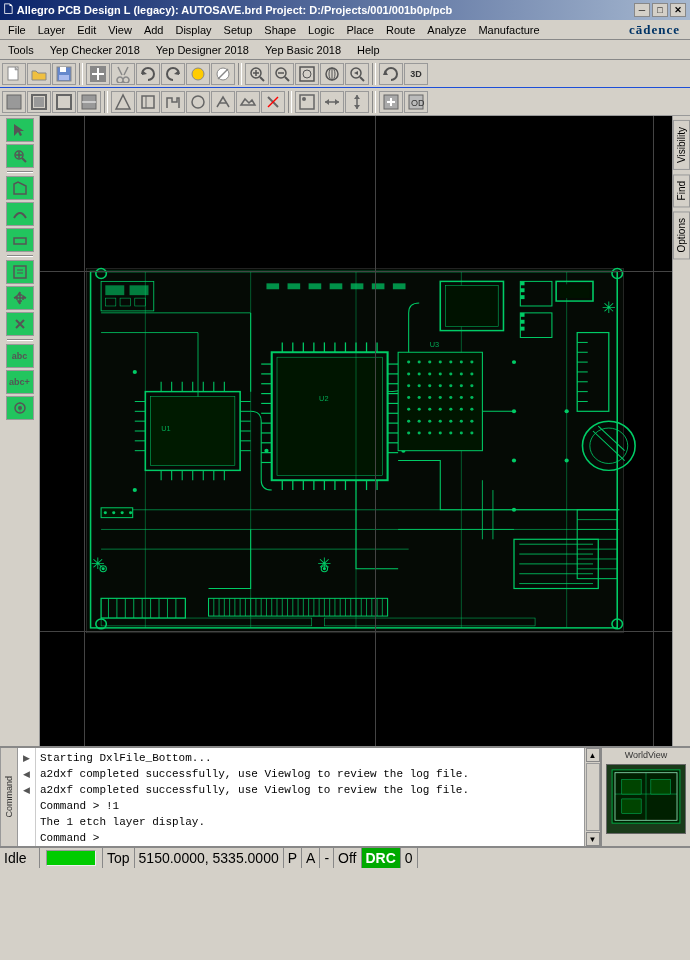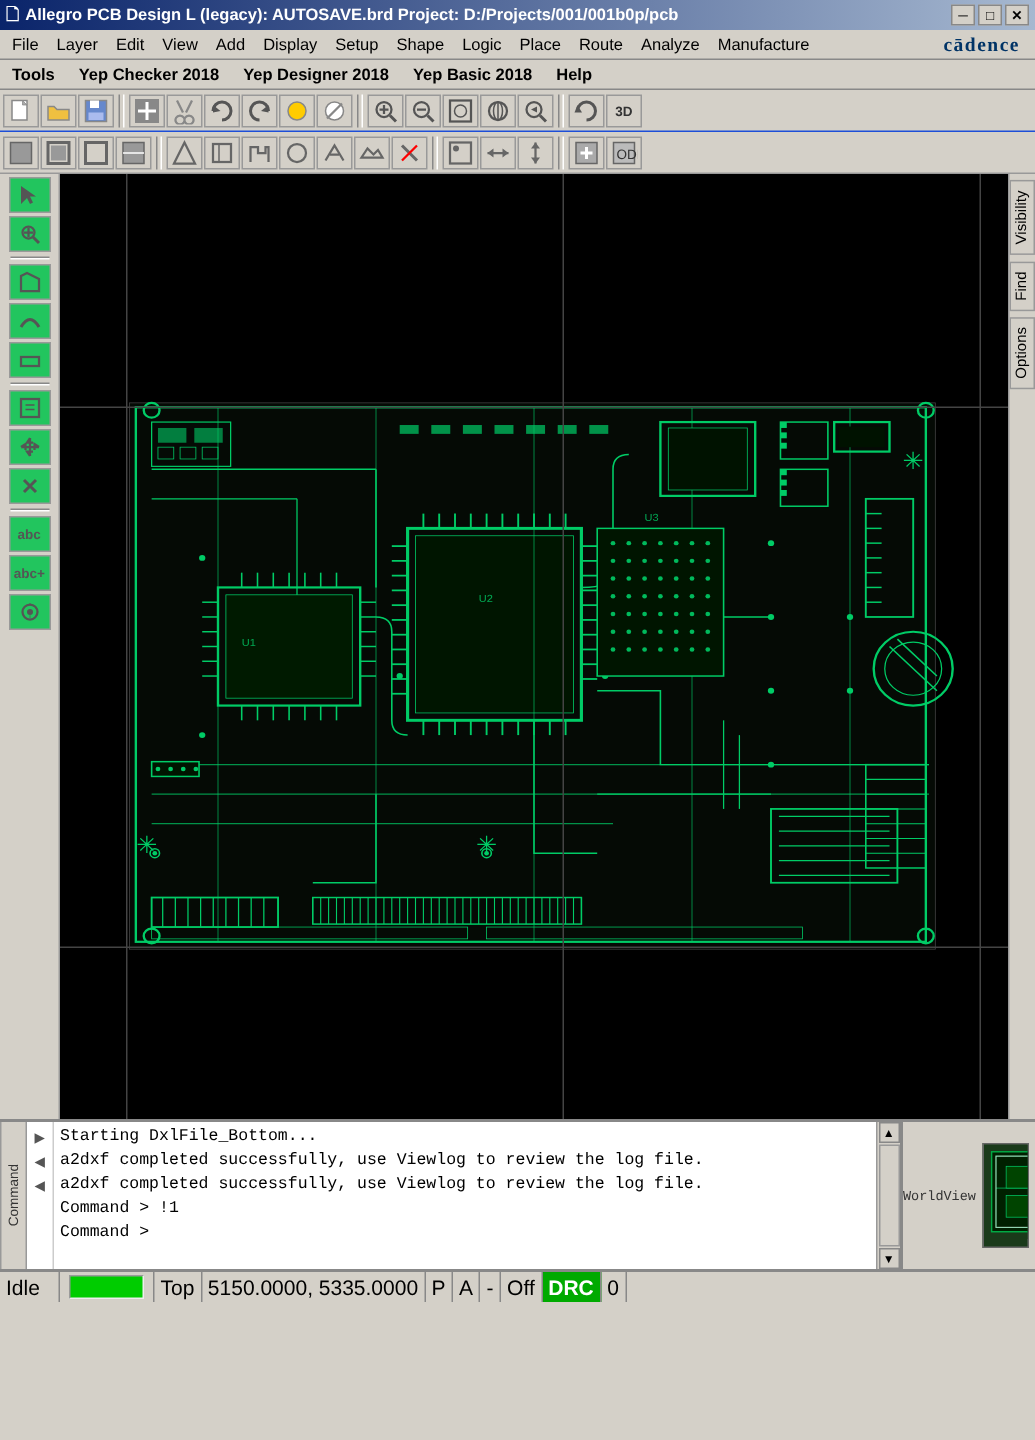--- a/index.html
+++ b/index.html
@@ -46,21 +46,20 @@
 
     
     #tools-bar {
       background: #d4d0c8;
       height: 20px;
       display: flex;
       align-items: center;
       border-bottom: 1px solid #888;
       padding: 0 2px;
       gap: 4px;
-      font-weight: bold;
     }
 
     
     .toolbar-row {
       background: #d4d0c8;
       height: 28px;
       display: flex;
       align-items: center;
       border-bottom: 1px solid #1d4ed8;
       padding: 0 2px;
@@ -235,23 +234,22 @@
       font-size: 9px;
       color: #333;
     }
 
     
     #worldview-panel {
       width: 90px;
       background: #d4d0c8;
       border-left: 2px solid #888;
       display: flex;
-      flex-direction: row;
-      align-items: center;
-      font-family: Liberation Mono, monospace;
+      flex-direction: column;
+      align-items: center;
     }
     #worldview-canvas {
       width: 80px; height: 70px;
       background: #1a3a1a;
       margin: 4px;
       border: 1px solid #666;
       position: relative;
       overflow: hidden;
     }
 
@@ -969,20 +967,21 @@
     <span class="log-arrow-btn"> </span>
     <span class="log-arrow-btn"> </span>
     <span class="log-arrow-btn"> </span>
   </div>
 
   <div id="log-area">
     <div class="log-line">Starting DxlFile_Bottom...</div>
     <div class="log-line">a2dxf completed successfully, use Viewlog to review the log file.</div>
     <div class="log-line">a2dxf completed successfully, use Viewlog to review the log file.</div>
     <div class="log-line">Command &gt; !1</div>
+    <div class="log-line">The 1 etch layer display.</div>
     <div class="log-line">Command &gt;</div>
   </div>
 
   <div id="log-scrollbar">
     <div class="scroll-btn">▲</div>
     <div class="scroll-track"></div>
     <div class="scroll-btn">▼</div>
   </div>
 
   <div id="worldview-panel">

